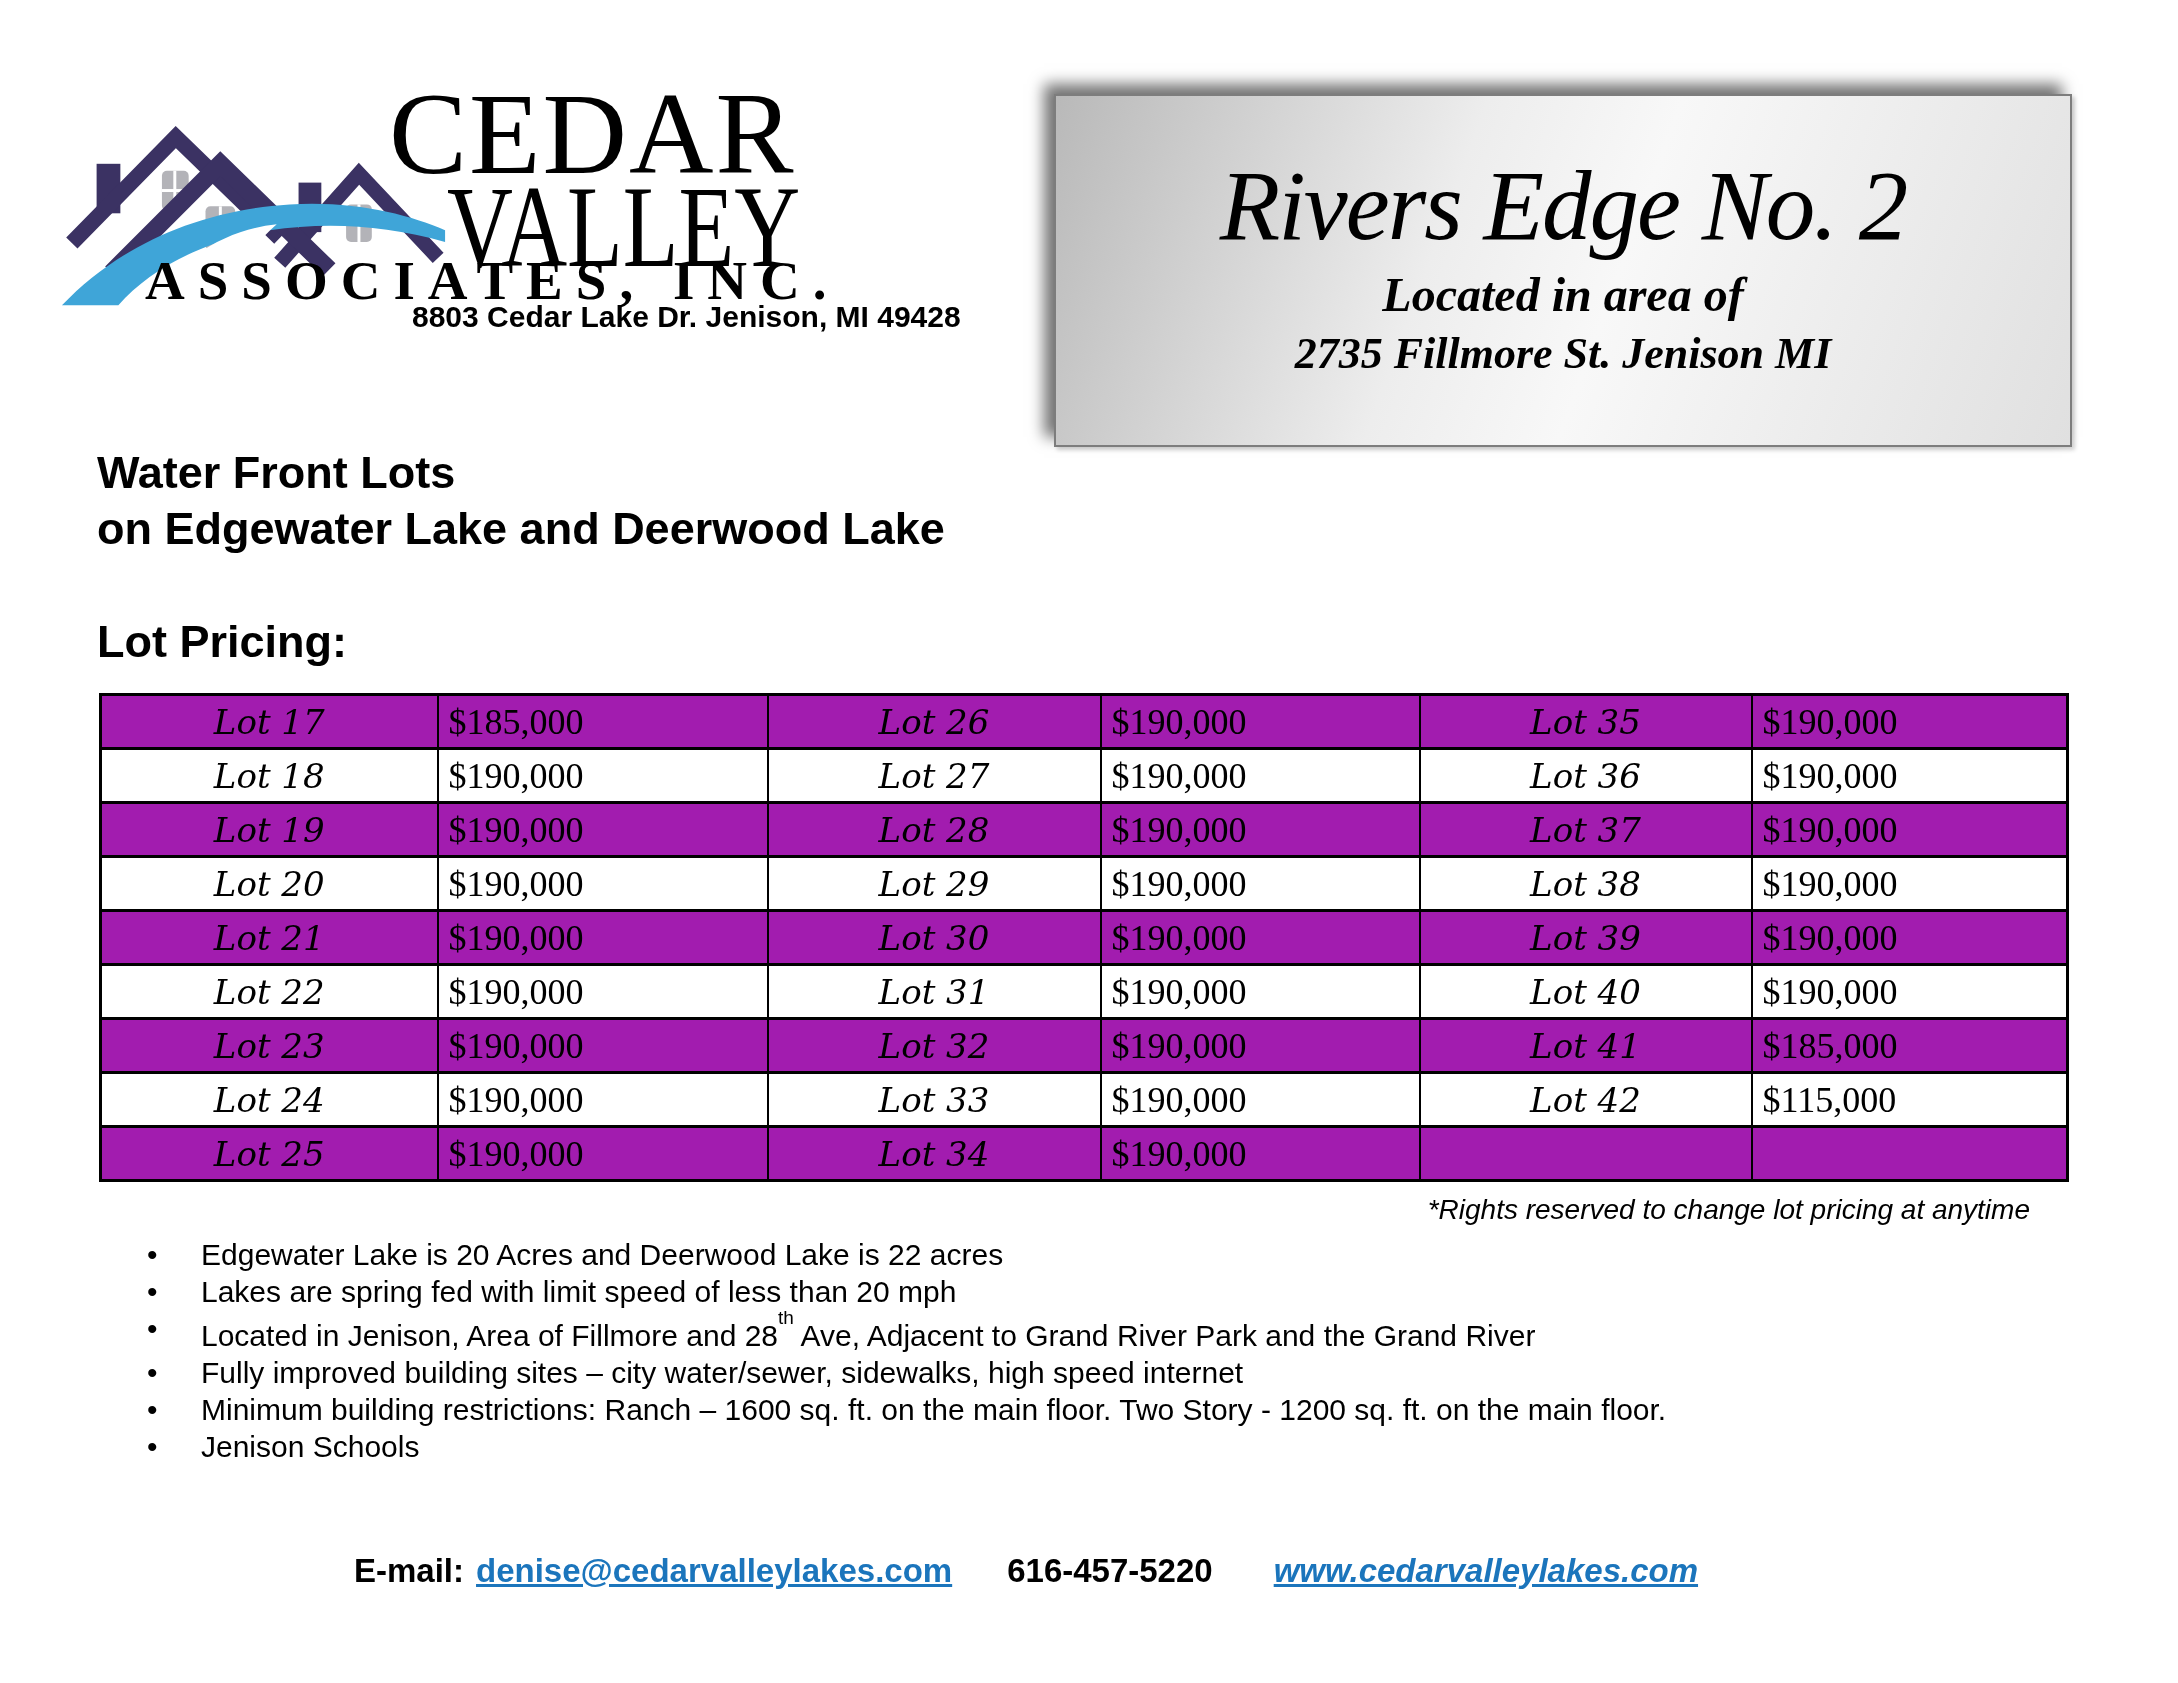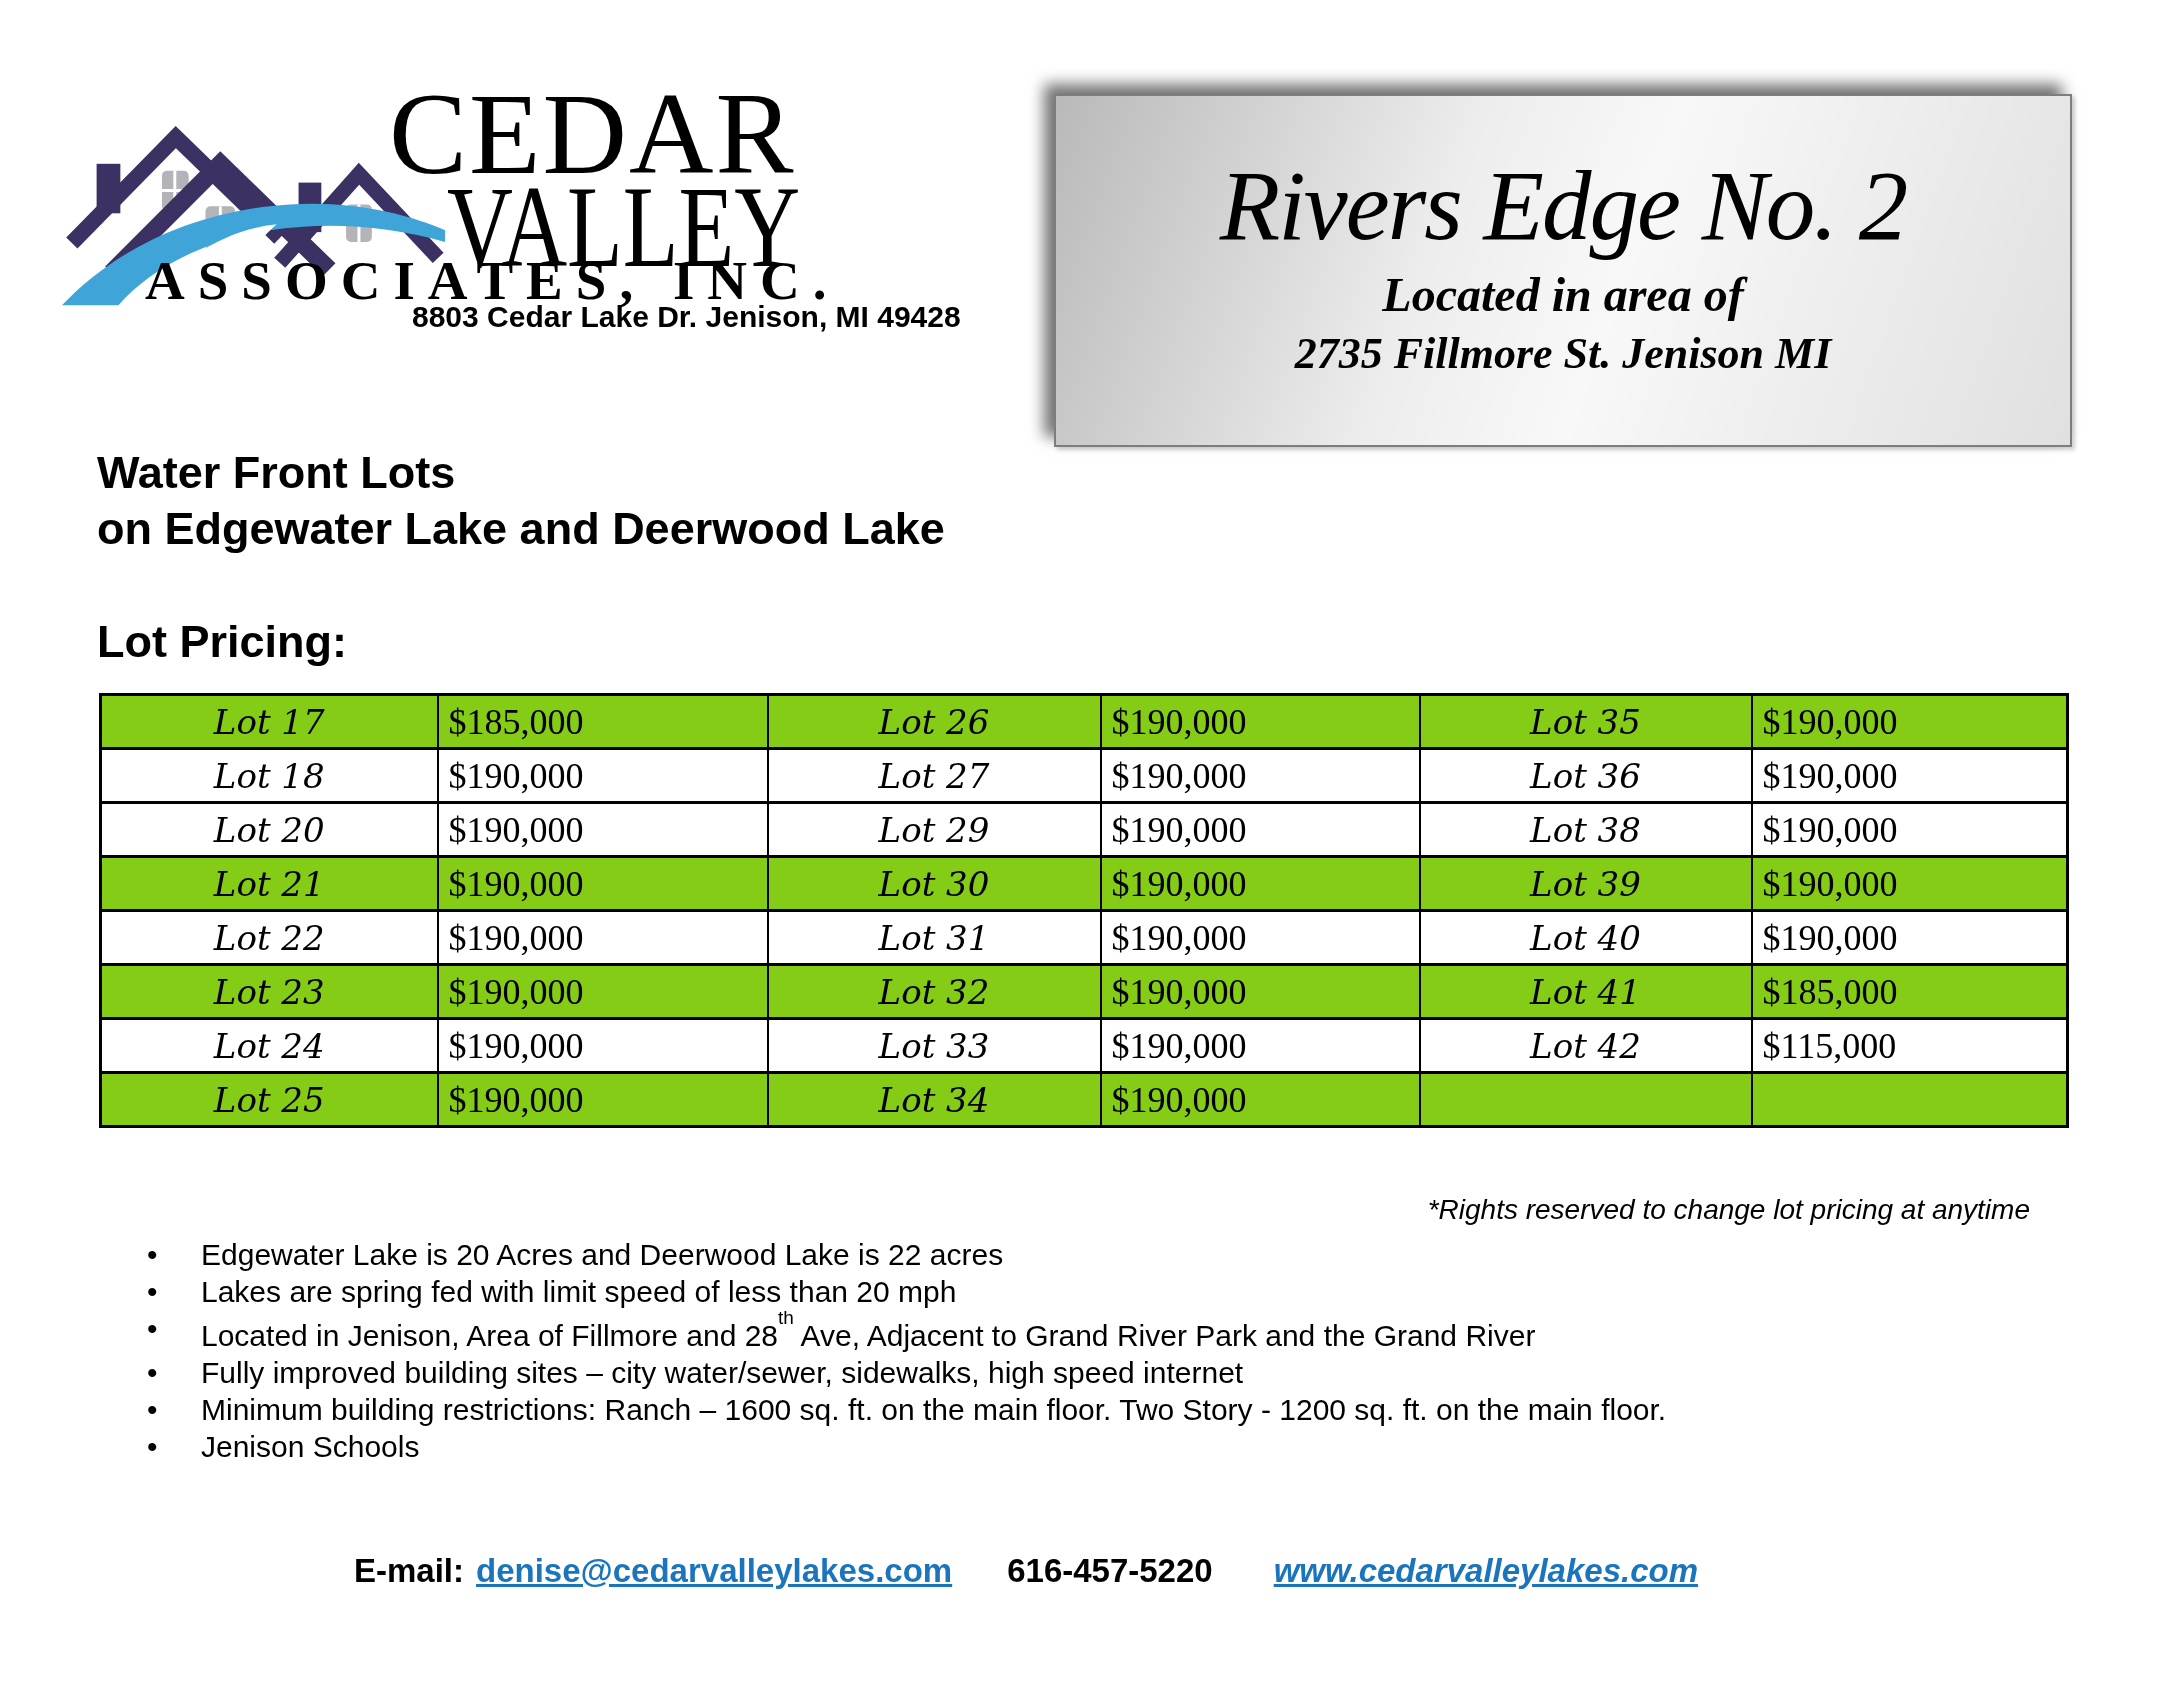--- a/index.html
+++ b/index.html
@@ -43,21 +43,21 @@
   
   .lot-table{
     position:absolute;left:99px;top:693px;width:1965px;
     border-collapse:collapse;table-layout:fixed;border:3px solid #000;
   }
   .lot-table td{
     border-left:2px solid #000;border-right:2px solid #000;
     border-top:3px solid #000;border-bottom:3px solid #000;
     height:49px;overflow:hidden;white-space:nowrap;
   }
-  .lot-table tr.shaded td{background:#84cc16;}
+  .lot-table tr.shaded td{background:#a21caf;}
   td.lot{
     text-align:center;font-family:"DejaVu Serif",serif;font-style:italic;font-size:34px;
   }
   td.price{
     text-align:left;padding-left:10px;font-family:"Liberation Serif",serif;font-size:36px;
   }
   
   .footnote{
     position:absolute;right:148px;top:1194px;font-size:28px;font-style:italic;white-space:nowrap;
   }
@@ -146,20 +146,28 @@
         <td class="price">$190,000</td>
       </tr>
       <tr>
         <td class="lot">Lot 18</td>
         <td class="price">$190,000</td>
         <td class="lot">Lot 27</td>
         <td class="price">$190,000</td>
         <td class="lot">Lot 36</td>
         <td class="price">$190,000</td>
       </tr>
+      <tr class="shaded">
+        <td class="lot">Lot 19</td>
+        <td class="price">$190,000</td>
+        <td class="lot">Lot 28</td>
+        <td class="price">$190,000</td>
+        <td class="lot">Lot 37</td>
+        <td class="price">$190,000</td>
+      </tr>
       <tr>
         <td class="lot">Lot 20</td>
         <td class="price">$190,000</td>
         <td class="lot">Lot 29</td>
         <td class="price">$190,000</td>
         <td class="lot">Lot 38</td>
         <td class="price">$190,000</td>
       </tr>
       <tr class="shaded">
         <td class="lot">Lot 21</td>

